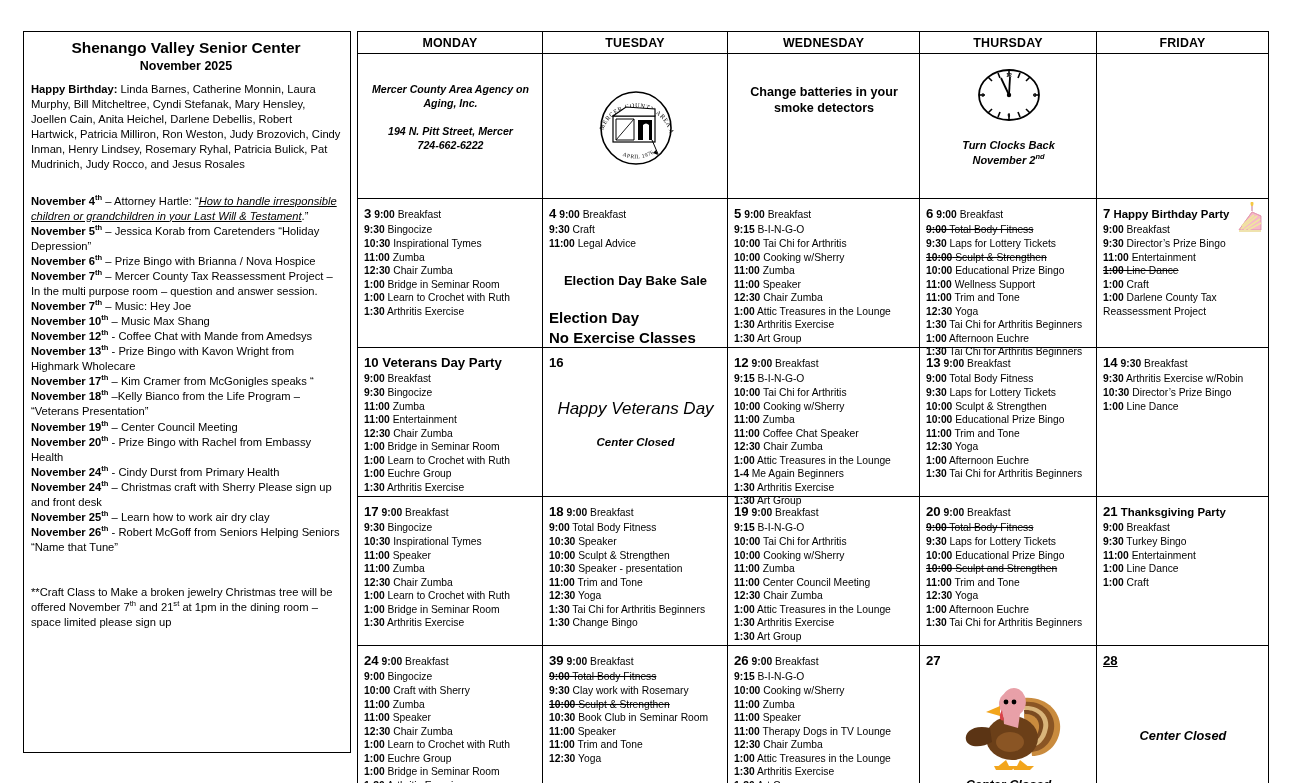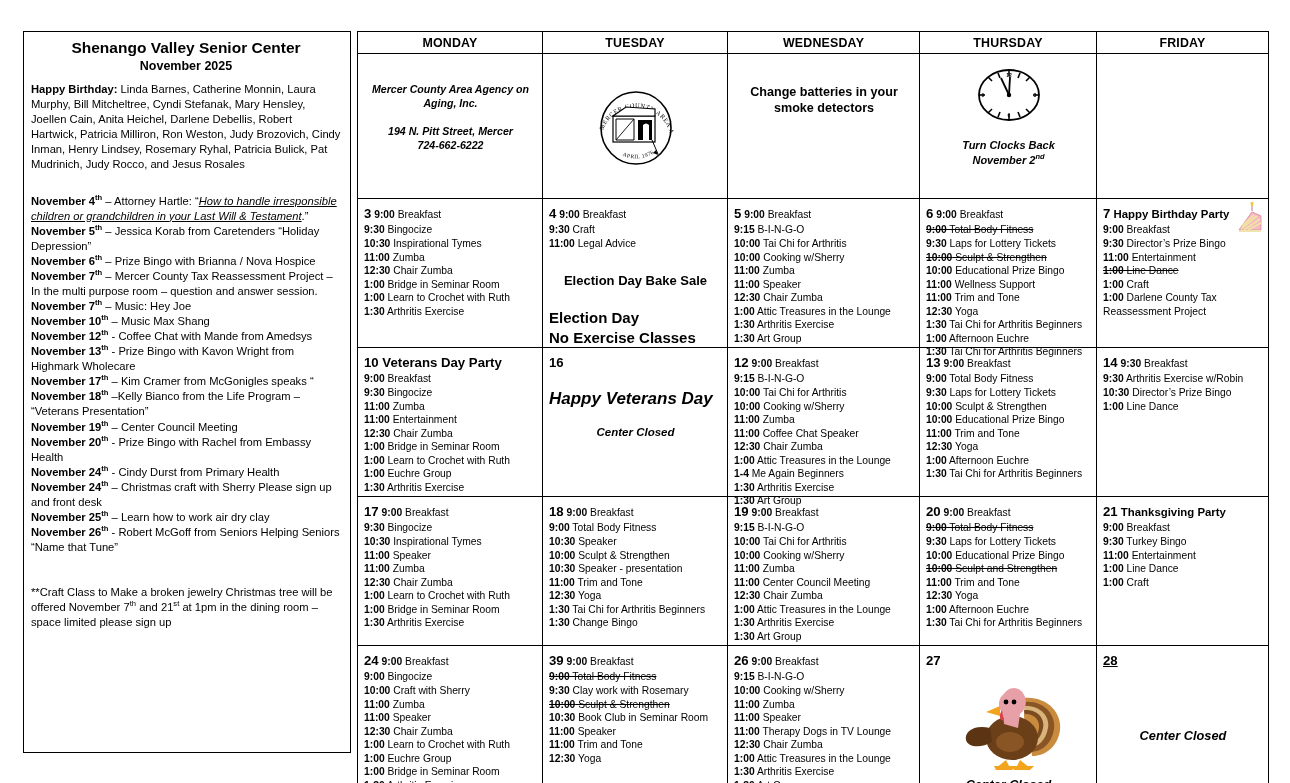--- a/index.html
+++ b/index.html
@@ -141,25 +141,26 @@
     text-align: center;
     font-style: italic;
     font-weight: bold;
     font-size: 10.6px;
     line-height: 1.35;
     margin-top: 24px;
   }
   .agency-addr { margin-top: 13px; }
 
   .big-italic {
+    text-align: center;
     font-style: italic;
-    font-weight: bold;
+    font-weight: normal;
     font-size: 17px;
     line-height: 1.25;
-    margin-top: 16px;
+    margin-top: 26px;
   }
   .sub-italic {
     text-align: center;
     font-style: italic;
     font-weight: bold;
     font-size: 11.5px;
     margin-top: 16px;
   }
   .closed-italic {
     text-align: center;

